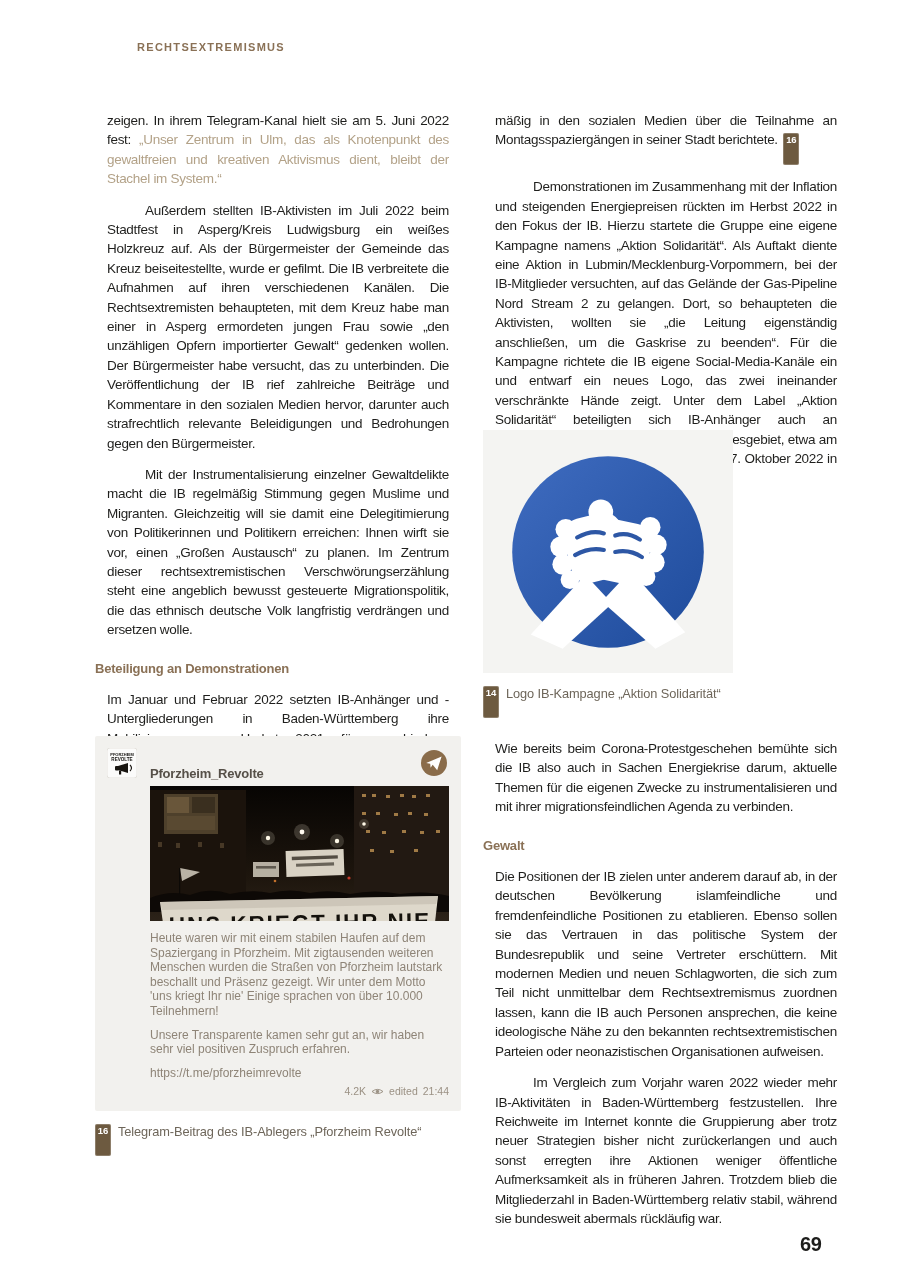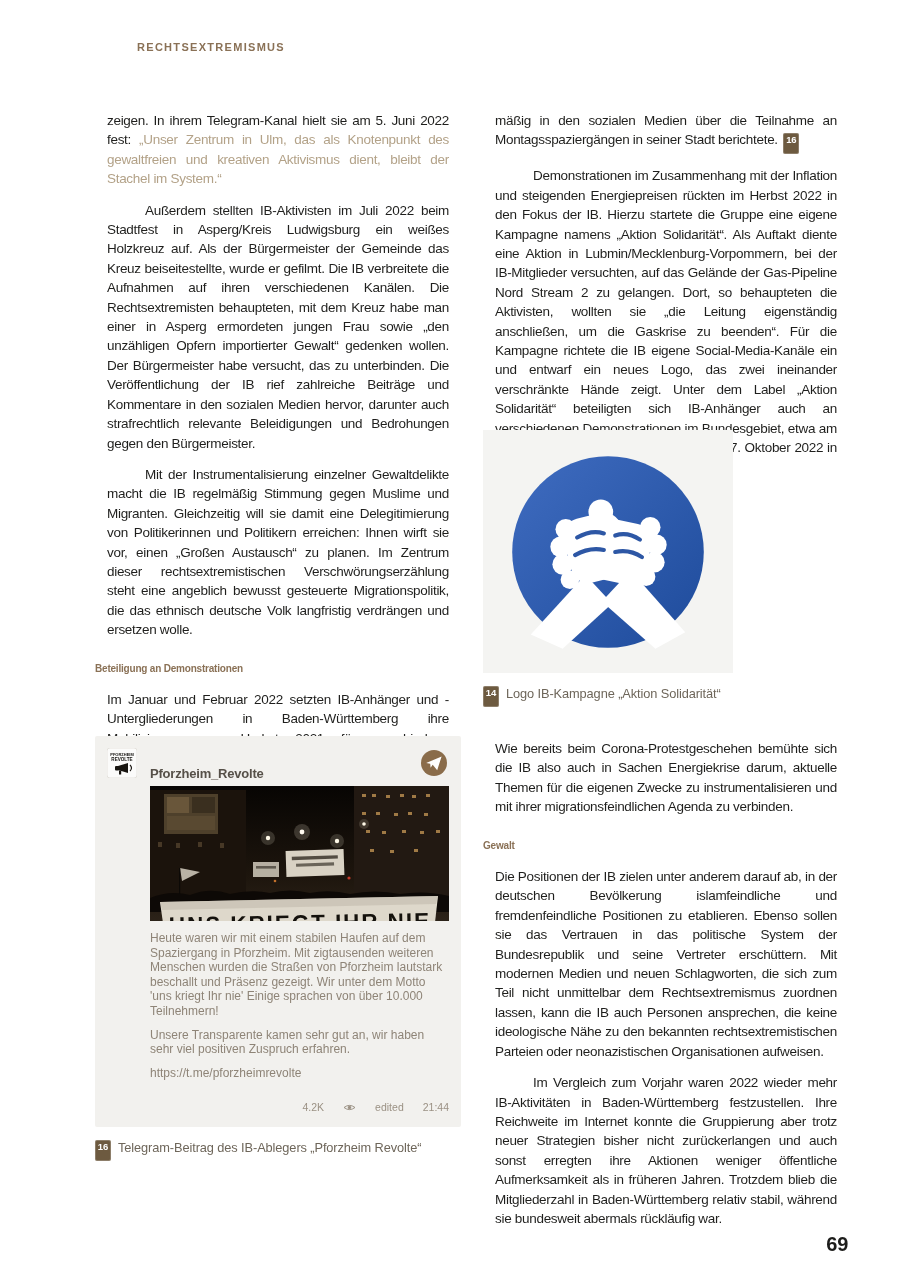--- a/index.html
+++ b/index.html
@@ -12,25 +12,25 @@
     font-size:11px;font-weight:bold;letter-spacing:1.3px;color:#8a7156;
   }
   .col{position:absolute;width:366px;}
   .body-p{
     margin:12px;font-size:13.5px;line-height:19.4px;letter-spacing:-0.3px;
     color:#1f1f1d;text-align:justify;hyphens:auto;
   }
   .ind{text-indent:38px;}
   .quote{color:#b3a288;}
   .subhead{
-    margin:19px 0 0 0;font-size:10px;line-height:19.4px;font-weight:bold;
+    margin:19px 0 0 0;font-size:13px;line-height:19.4px;font-weight:bold;
     color:#8a7156;letter-spacing:-0.2px;
   }
   .badge{
-    display:inline-block;min-width:14px;height:21px;padding:0 1px;
+    display:inline-block;min-width:14px;height:32px;padding:0 1px;
     background:#6d5a40;color:#fff;font-size:9.5px;font-weight:bold;
     line-height:14px;text-align:center;border-radius:2px;
     box-shadow:inset 0 0 0 1px rgba(255,255,255,.22);
   }
   .badge.inline{vertical-align:1px;margin-left:2px;}
   .caption{
     margin-top:13px;display:flex;gap:7px;align-items:flex-start;
     font-size:12.8px;line-height:15px;color:#6e665a;letter-spacing:-0.1px;
   }
   .caption .badge{flex:0 0 auto;margin-top:0px;}
@@ -46,32 +46,32 @@
   }
   .tg-plane{position:absolute;right:2px;top:2px;width:26px;height:26px;cursor:pointer;}
   .tg-photo{margin-left:43px;width:299px;height:135px;overflow:hidden;}
   .tg-message{
     margin-left:43px;width:299px;margin-top:10px;
     font-size:12px;line-height:14.6px;color:#8e8477;
   }
   .tg-message p{margin:0 0 9px 0;}
   .tg-link{color:#8e8477;text-decoration:none;}
   .tg-meta{
-    display:flex;justify-content:flex-end;align-items:center;gap:19px;
+    display:flex;justify-content:flex-end;align-items:center;gap:5px;
     font-size:10.5px;color:#9b9184;margin-top:1px;
   }
 
   
   .fig-wrap{position:absolute;left:483px;top:430px;width:366px;}
   .fig-box{
     width:250px;height:243px;background:#f4f4f2;
     display:flex;align-items:center;justify-content:center;
   }
   .page-num{
-    position:absolute;left:800px;top:1233px;width:48px;text-align:right;
+    position:absolute;left:800px;top:1233px;width:48px;
     font-size:20px;font-weight:bold;color:#1d1d1b;letter-spacing:-0.3px;
   }
 </style>
 </head>
 <body>
 
 <div class="page">
 
   <div class="kicker">RECHTSEXTREMISMUS</div>
 
@@ -193,21 +193,21 @@
           <rect x="0" y="152" width="299" height="11" fill="#2e2720"></rect>
           <polygon points="70,163 80,152 86,152 78,163" fill="#7b7060" opacity="0.55"></polygon>
           <polygon points="160,163 168,152 174,152 168,163" fill="#7b7060" opacity="0.5"></polygon>
           <polygon points="236,163 242,152 247,152 242,163" fill="#7b7060" opacity="0.45"></polygon>
         </svg>
       </div>
 
       <div class="tg-message">
         <p>Heute waren wir mit einem stabilen Haufen auf dem Spaziergang in Pforzheim. Mit zigtausenden weiteren Menschen wurden die Straßen von Pforzheim lautstark beschallt und Präsenz gezeigt. Wir unter dem Motto 'uns kriegt Ihr nie' Einige sprachen von über 10.000 Teilnehmern!</p>
         <p>Unsere Transparente kamen sehr gut an, wir haben sehr viel positiven Zuspruch erfahren.</p>
-        <p style="margin-bottom:20px;"><a class="tg-link" href="#">https://t.me/pforzheimrevolte</a></p>
+        <p style="margin-bottom:4px;"><a class="tg-link" href="#">https://t.me/pforzheimrevolte</a></p>
         <div class="tg-meta">
           <span>4.2K</span>
           <svg width="13" height="9" viewBox="0 0 13 9">
             <path d="M1 4.5 Q6.5 0.3 12 4.5 Q6.5 8.7 1 4.5 Z" fill="none" stroke="#9b9184" stroke-width="1"></path>
             <circle cx="6.5" cy="4.5" r="1.7" fill="#9b9184"></circle>
           </svg>
           <span>edited</span>
           <span>21:44</span>
         </div>
       </div>

